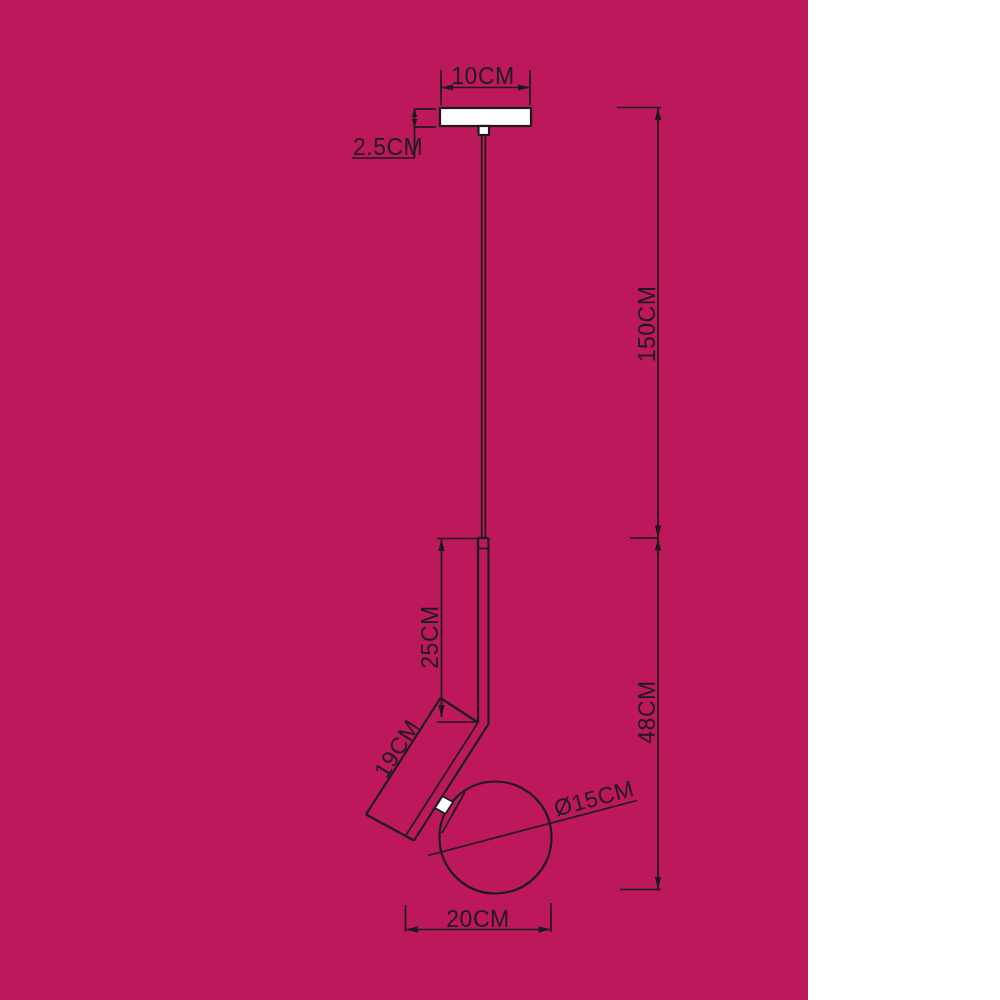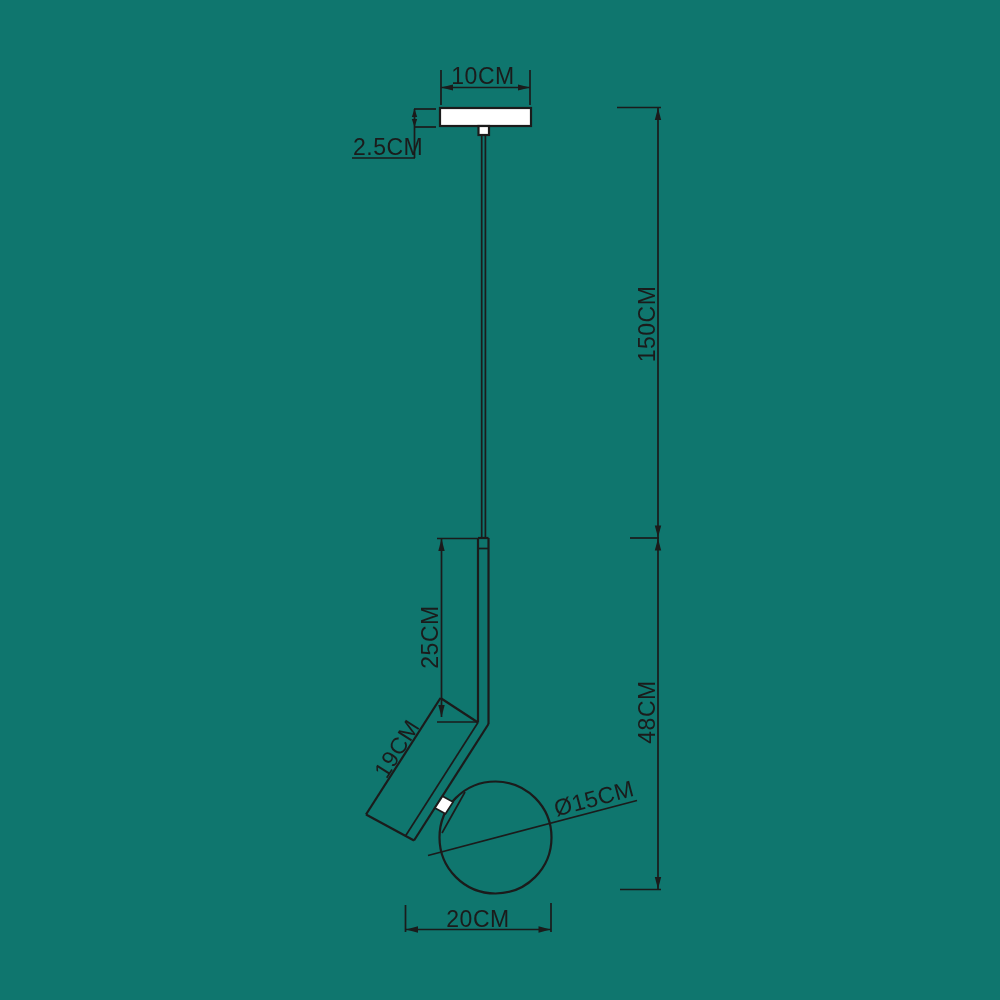--- a/index.html
+++ b/index.html
@@ -5,23 +5,23 @@
   html, body {
     margin: 0;
     padding: 0;
     background: #ffffff;
     width: 1000px;
     height: 1000px;
     overflow: hidden;
   }
   .stage {
     position: relative;
-    width: 1000px;
+    width: 808px;
     height: 1000px;
-    background: #0f766e;
+    background: #be185d;
   }
   svg { display: block; }
   .body-line   { stroke: #1b1b1b; stroke-width: 2.2; fill: none; }
   .thin-line   { stroke: #1b1b1b; stroke-width: 1.7; fill: none; }
   .dim-line    { stroke: #1b1b1b; stroke-width: 1.7; fill: none; }
   .arrow       { fill: #1b1b1b; stroke: none; }
   .white-fill  { fill: #ffffff; }
   .dim-text {
     font-family: "Liberation Sans", sans-serif;
     font-size: 23px;

